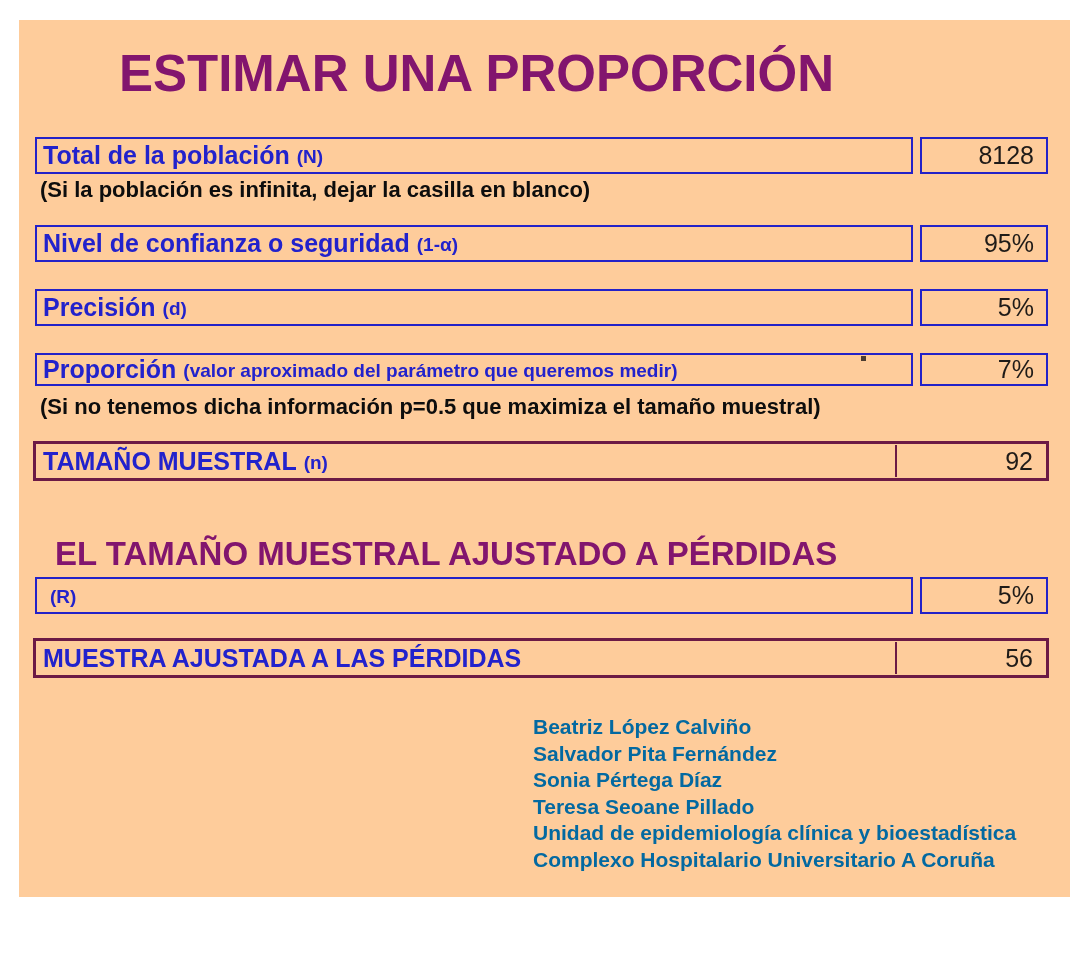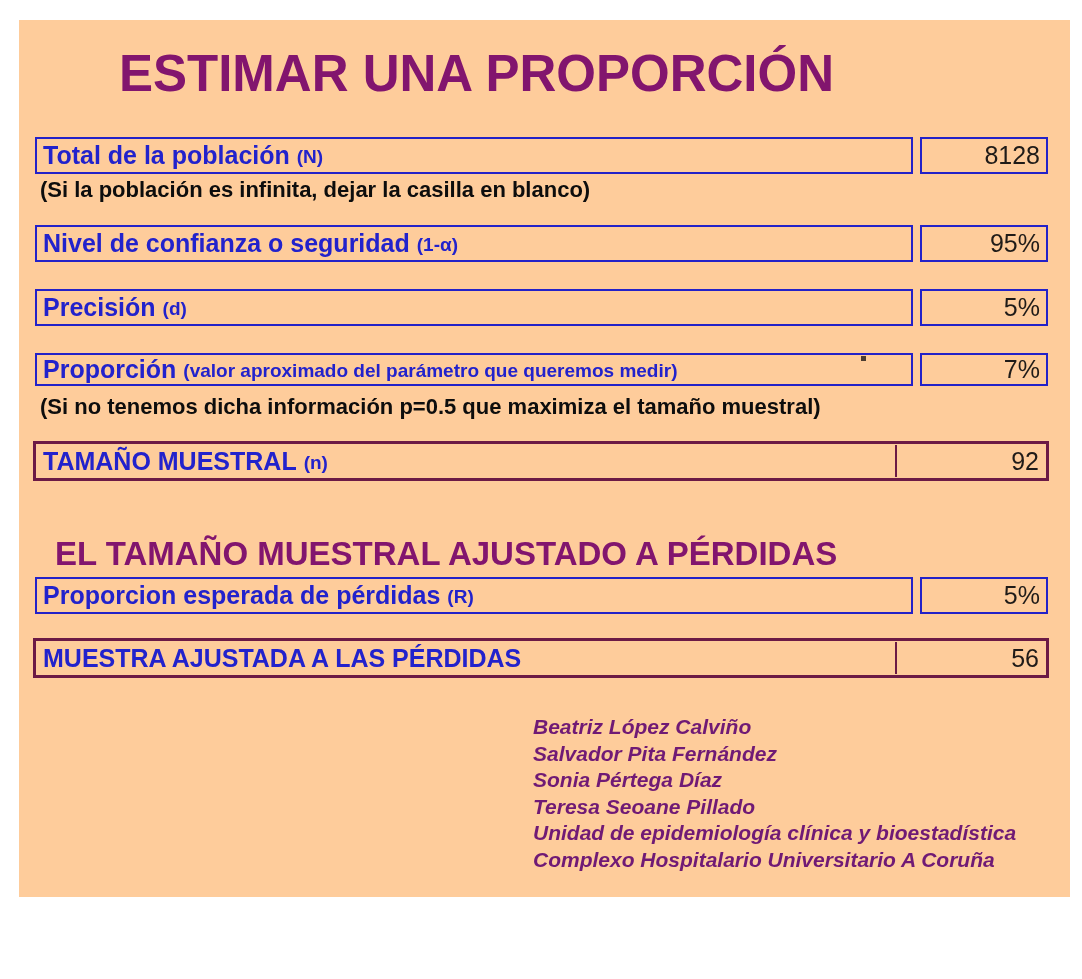--- a/index.html
+++ b/index.html
@@ -19,35 +19,35 @@
   #panel{position:absolute;left:19px;top:20px;width:1051px;height:877px;background:var(--peach);}
 
   .h1{position:absolute;left:100px;top:24px;width:860px;
       font-size:51px;font-weight:bold;color:var(--purple);letter-spacing:0px;white-space:nowrap;}
   .h2{position:absolute;left:36px;top:491px;font-size:33px;font-weight:bold;color:var(--purple);white-space:nowrap;margin-top:24px;}
 
   .row{position:absolute;left:16px;width:1013px;display:flex;gap:7px;}
   .row .label-cell{flex:1;border:2px solid var(--blue);display:flex;align-items:center;
       padding-left:6px;background:var(--peach);}
   .row .value-cell{width:128px;border:2px solid var(--blue);display:flex;align-items:center;
-      justify-content:flex-end;padding-right:6px;background:var(--peach);
+      justify-content:flex-end;padding-right:12px;background:var(--peach);
       font-size:25px;color:var(--value-ink);}
   .row.blue{height:37px;}
 
   .row.maroon{left:14px;width:1016px;height:40px;border:3px solid var(--maroon);gap:0;padding:1px;}
   .row.maroon .label-cell{border:none;border-right:2px solid var(--maroon);}
   .row.maroon .value-cell{border:none;width:148px;}
 
   .lbl{font-size:25px;font-weight:bold;color:var(--label-blue);white-space:nowrap;}
   .sfx{font-size:19px;font-weight:bold;color:var(--label-blue);margin-left:7px;white-space:nowrap;padding-top:3px;}
 
   .note{position:absolute;left:21px;font-size:22px;font-weight:bold;color:#0D0D0D;white-space:nowrap;}
 
-  #credits{position:absolute;left:514px;top:694px;font-size:21px;font-weight:bold;font-style:italic;
-      color:#701a75;line-height:26.5px;}
+  #credits{position:absolute;left:514px;top:694px;font-size:21px;font-weight:bold;
+      color:#0369a1;line-height:26.5px;}
 
   #caption{position:absolute;left:20px;top:926px;font-size:30px;white-space:nowrap;}
   #caption .cap-label{font-weight:bold;color:var(--caption-blue);}
   #caption .cap-text{color:#3A3A3A;margin-left:9px;}
 
   #stray{position:absolute;left:842px;top:336px;width:5px;height:5px;background:#4A3B30;}
 
   
   #row-0{top:117px;border-radius:6px;} #note-0{top:157px;}
   #row-1{top:205px;}
@@ -104,21 +104,20 @@
         <span class="lbl">TAMAÑO MUESTRAL</span>
         <span class="sfx">(n)</span>
       </div>
       <div class="value-cell">92</div>
     </div>
 
     <div class="h2">EL TAMAÑO MUESTRAL AJUSTADO A PÉRDIDAS</div>
 
     <div class="row blue" id="row-5">
       <div class="label-cell">
-        <span class="lbl">Proporcion esperada de pérdidas</span>
         <span class="sfx">(R)</span>
       </div>
       <div class="value-cell">5%</div>
     </div>
 
     <div class="row maroon" id="row-6">
       <div class="label-cell">
         <span class="lbl">MUESTRA AJUSTADA A LAS PÉRDIDAS</span>
       </div>
       <div class="value-cell">56</div>

